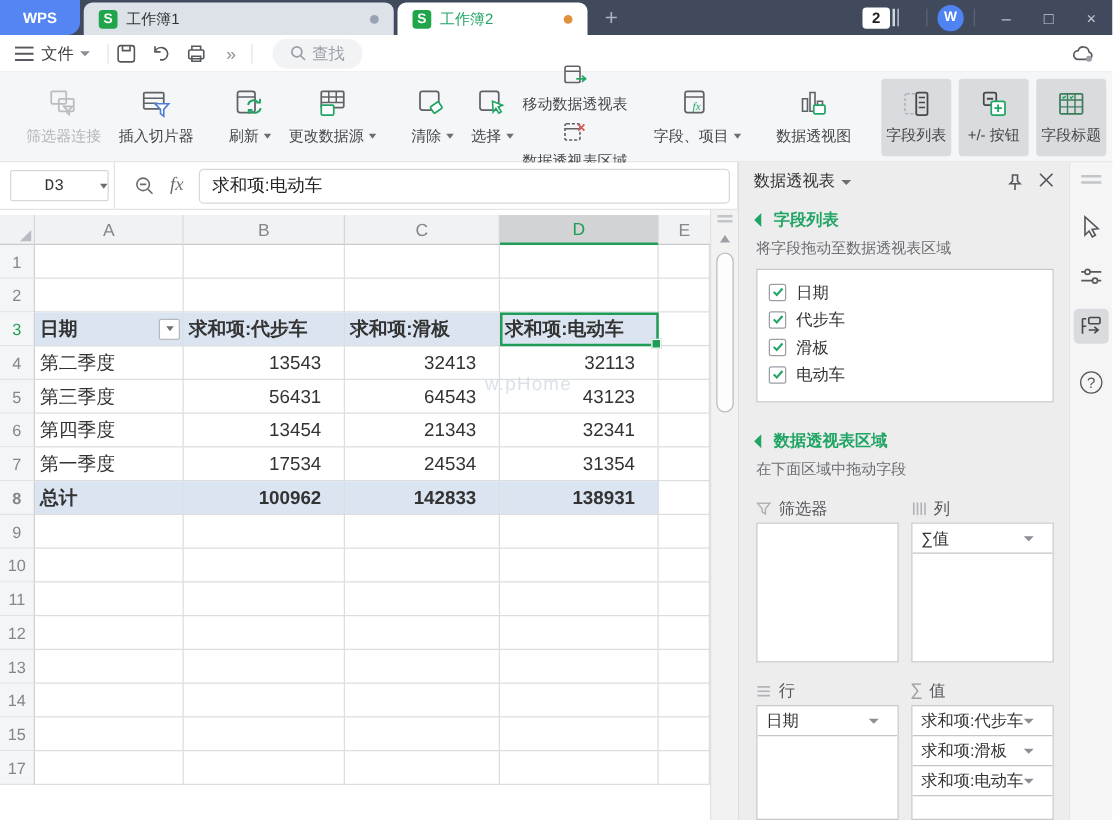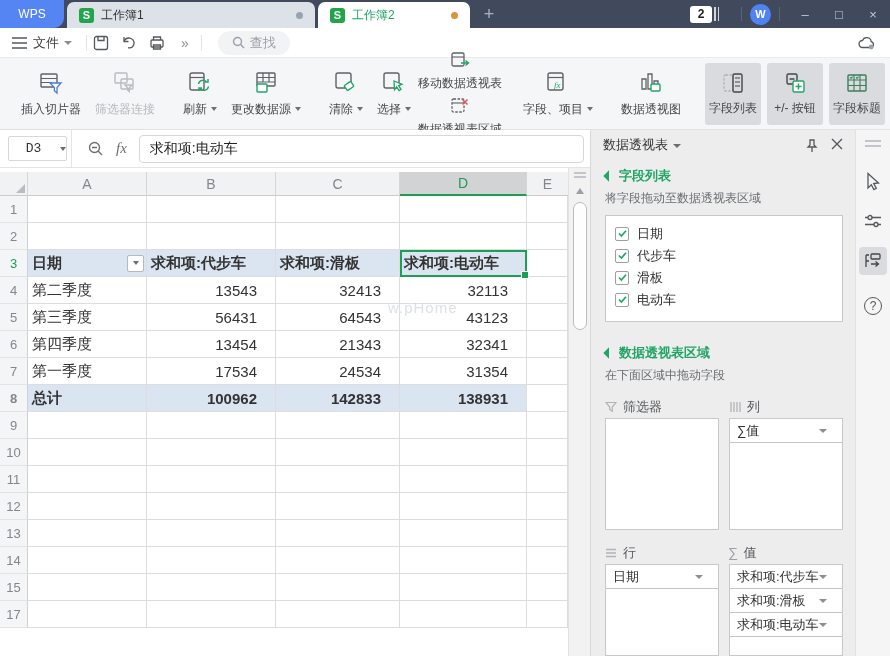--- a/index.html
+++ b/index.html
@@ -1,21 +1,21 @@
 <!DOCTYPE html>
 <html><head>
 <meta charset="utf-8">
 <style>
   * { box-sizing: border-box; margin: 0; padding: 0; }
   html,body { width:890px; height:656px; overflow:hidden; }
   body { font-family:"Liberation Sans","DejaVu Sans",sans-serif; background:#fff; color:#333; }
 
   
   .tabbar { height:28px; background:#414a5d; display:flex; align-items:stretch; }
-  .wps-btn { width:64px; background:#5584f3; color:#fff; font-size:12px; font-weight:normal;
+  .wps-btn { width:64px; background:#5584f3; color:#fff; font-size:12px; font-weight:bold;
              display:flex; align-items:center; justify-content:center; border-radius:0 0 10px 0; }
   .doc-tab { display:flex; align-items:center; gap:7px; padding:0 12px; font-size:12px;
              border-radius:7px 7px 0 0; margin-top:2px; position:relative; }
   .doc-tab.t1 { width:248px; background:#dde2e9; color:#333; margin-left:3px; }
   .doc-tab.t2 { width:152px; background:#ffffff; color:#21a565; margin-left:3px; }
   .s-badge { width:15px; height:15px; background:#21a54b; color:#fff; border-radius:3px;
              font-size:11px; font-weight:bold; display:flex; align-items:center; justify-content:center; }
   .tab-dot { width:7px; height:7px; border-radius:50%; margin-left:auto; }
   .t1 .tab-dot { background:#99a2b0; }
   .t2 .tab-dot { background:#e0913c; }
@@ -65,21 +65,21 @@
   .rtoggle { background:#d9dbde; border-radius:3px; width:56px; height:62px; margin:0 3px;
              display:flex; flex-direction:column; align-items:center; justify-content:center; gap:5px;
              font-size:12px; color:#45474a; white-space:nowrap; padding:0 2px; }
   .tcaret { width:0; height:0; border-left:3.5px solid transparent; border-right:3.5px solid transparent;
             border-top:4px solid #6b6e72; margin-left:2px; }
 
   
   .content { display:flex; height:526px; }
   .leftpane { width:590px; display:flex; flex-direction:column; }
   .fxbar { height:38px; display:flex; align-items:center; border-bottom:1px solid #e4e4e4; background:#fff; }
-  .namebox { width:72px; height:100%; border-right:1px solid #e4e4e4; display:flex; align-items:flex-end; }
+  .namebox { width:92px; height:100%; border-right:1px solid #e4e4e4; display:flex; align-items:flex-end; }
   .namebox-inner { flex:1; margin:6px 4px 6px 8px; border:1px solid #d6d8da; border-radius:2px; height:25px;
                    display:flex; align-items:center; font-size:13px; color:#333; }
   .namebox-inner .ref { flex:1; text-align:center; font-family:"Liberation Mono","DejaVu Sans Mono",monospace; }
   .fx-icons { display:flex; align-items:center; gap:12px; padding:0 10px 0 16px; color:#6a6d71; }
   .fx-glyph { font-style:italic; font-family:"Liberation Serif","DejaVu Serif",serif; font-size:15px; color:#6a6d71; }
   .fxinput { flex:1; margin:5px 6px 5px 2px; border:1px solid #d6d8da; border-radius:4px; height:28px;
              display:flex; align-items:center; padding:0 10px; font-size:14px; color:#222; background:#fff; }
 
   
   .grid { position:relative; height:488px; background:#fff; padding-top:4px; }
@@ -232,35 +232,35 @@
           <path d="M4.5 11.5a3.5 3.5 0 010-7 4.5 4.5 0 018.7 1.1 3 3 0 01-.7 5.9z"></path>
           <circle cx="13.2" cy="11" r="2.4" fill="#9aa0a6" stroke="none"></circle>
         </svg>
     </span>
 
   </div>
 </div>
 
 <div class="ribbon">
   <div class="rgroup">
+    <div class="rbtn disabled">
+      <svg width="26" height="26" viewBox="0 0 26 26" fill="none" stroke="#b9bcc0" stroke-width="1.4">
+          <rect x="3" y="3" width="12" height="10" rx="1"></rect>
+          <rect x="9" y="9" width="12" height="10" rx="1"></rect>
+          <path d="M13 15h7l-2.7 3v3.5l-1.6-1.4v-2z"></path>
+        </svg>
+      <span class="cap">筛选器连接</span>
+    </div>
     <div class="rbtn">
       <svg width="26" height="26" viewBox="0 0 26 26" fill="none">
           <rect x="3" y="4" width="16" height="13" rx="1" stroke="#5f6266" stroke-width="1.4"></rect>
           <path d="M3 8.5h16M3 12.5h11" stroke="#5f6266" stroke-width="1.2"></path>
           <path d="M12 13h11l-4 4.5V23l-2.6-2.2v-3.3z" fill="#fff" stroke="#4d7cd6" stroke-width="1.3"></path>
         </svg>
       <span class="cap">插入切片器</span>
-    </div>
-    <div class="rbtn disabled">
-      <svg width="26" height="26" viewBox="0 0 26 26" fill="none" stroke="#b9bcc0" stroke-width="1.4">
-          <rect x="3" y="3" width="12" height="10" rx="1"></rect>
-          <rect x="9" y="9" width="12" height="10" rx="1"></rect>
-          <path d="M13 15h7l-2.7 3v3.5l-1.6-1.4v-2z"></path>
-        </svg>
-      <span class="cap">筛选器连接</span>
     </div>
   </div>
   <div class="rdiv"></div>
   <div class="rgroup">
     <div class="rbtn">
       <svg width="26" height="26" viewBox="0 0 26 26" fill="none">
           <rect x="3" y="3" width="14" height="17" rx="2" stroke="#5f6266" stroke-width="1.4"></rect>
           <path d="M3 7.5h14" stroke="#5f6266" stroke-width="1.2"></path>
           <path d="M11.5 14a4.5 4.5 0 018-2M21 9v3h-3M21.5 16.5a4.5 4.5 0 01-8 2M12 21v-3h3" stroke="#21a565" stroke-width="1.5"></path>
         </svg>

